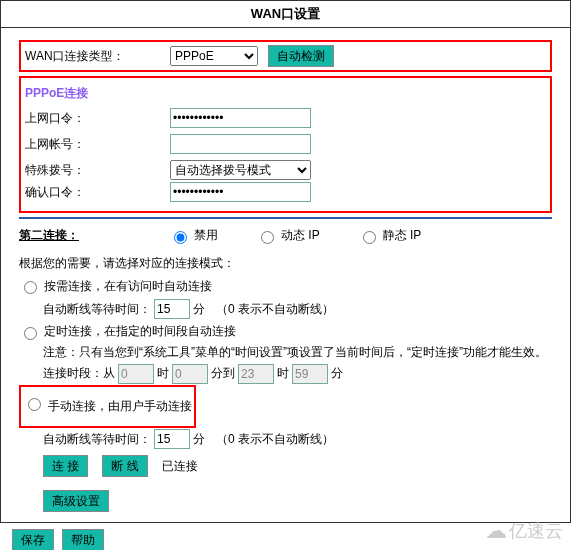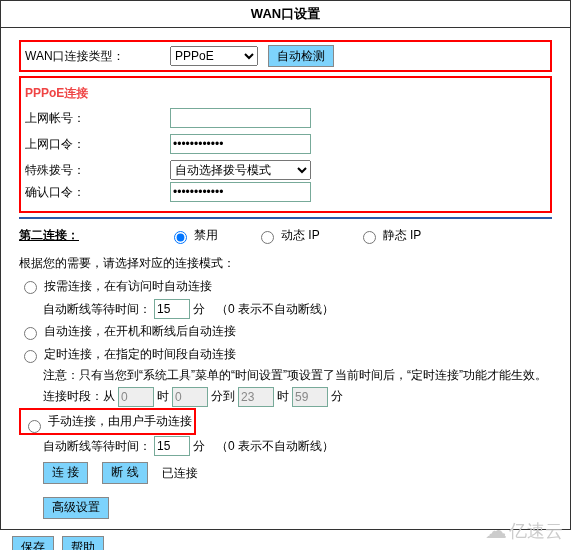--- a/index.html
+++ b/index.html
@@ -37,37 +37,37 @@
     flex-shrink: 0;
   }
   .sel {
     font-size: 12px;
     height: 20px;
   }
   .btn {
     font-size: 12px;
     height: 22px;
     padding: 0 8px;
-    background: #7dd3fc;
+    background: #14b8a6;
     border: 1px solid #888;
   }
   .redbox {
     border: 2px solid #ff0000;
     padding: 3px 4px;
     margin-bottom: 4px;
   }
   .redbox-inline {
     border: 2px solid #ff0000;
-    padding: 0 2px;
+    padding: 8px 2px;
     display: inline-flex;
-    align-items: flex-end;
+    align-items: flex-start;
     gap: 4px;
   }
   .fieldset-legend {
-    color: #ef4444;
+    color: #8b5cf6;
     font-weight: bold;
     margin: 4px 0 6px 0;
   }
   .txt {
     width: 135px;
     height: 16px;
     font-size: 12px;
     border: 1px solid #7a9;
     padding: 1px 2px;
   }
@@ -160,26 +160,26 @@
           <option>PPPoE</option>
         </select>
         <span style="width:10px"></span>
         <button class="btn">自动检测</button>
       </div>
     </div>
 
     <div class="redbox">
       <div class="fieldset-legend">PPPoE连接</div>
       <div class="row">
+        <span class="lbl">上网口令：</span>
+        <input class="txt" type="password" value="••••••••••••" style="">
+      </div>
+      <div class="row">
         <span class="lbl">上网帐号：</span>
         <input class="txt" value="" style="">
-      </div>
-      <div class="row">
-        <span class="lbl">上网口令：</span>
-        <input class="txt" type="password" value="••••••••••••" style="">
       </div>
       <div class="row" style="margin-bottom:2px">
         <span class="lbl">特殊拨号：</span>
         <select class="sel sel-wide">
           <option>自动选择拨号模式</option>
         </select>
       </div>
       <div class="row">
         <span class="lbl">确认口令：</span>
         <input class="txt" type="password" value="••••••••••••" style="">
@@ -213,24 +213,20 @@
         <input type="radio" name="mode" style="">
         <span>按需连接，在有访问时自动连接</span>
       </div>
       <div class="sub-line">
         <span>自动断线等待时间：</span>
         <input class="num-input" value="15" style="">
         <span>分</span>
         <span style="margin-left:8px">（0 表示不自动断线）</span>
       </div>
 
-      <div class="mode-line">
-        <input type="radio" name="mode" style="">
-        <span>自动连接，在开机和断线后自动连接</span>
-      </div>
 
       <div class="mode-line">
         <input type="radio" name="mode" style="">
         <span>定时连接，在指定的时间段自动连接</span>
       </div>
       <div class="sub-line" style="line-height:1.6">注意：只有当您到“系统工具”菜单的“时间设置”项设置了当前时间后，“定时连接”功能才能生效。</div>
       <div class="sub-line">
         <span>连接时段：从</span>
         <input class="num-input" disabled="" value="0" style="">
         <span>时</span>

